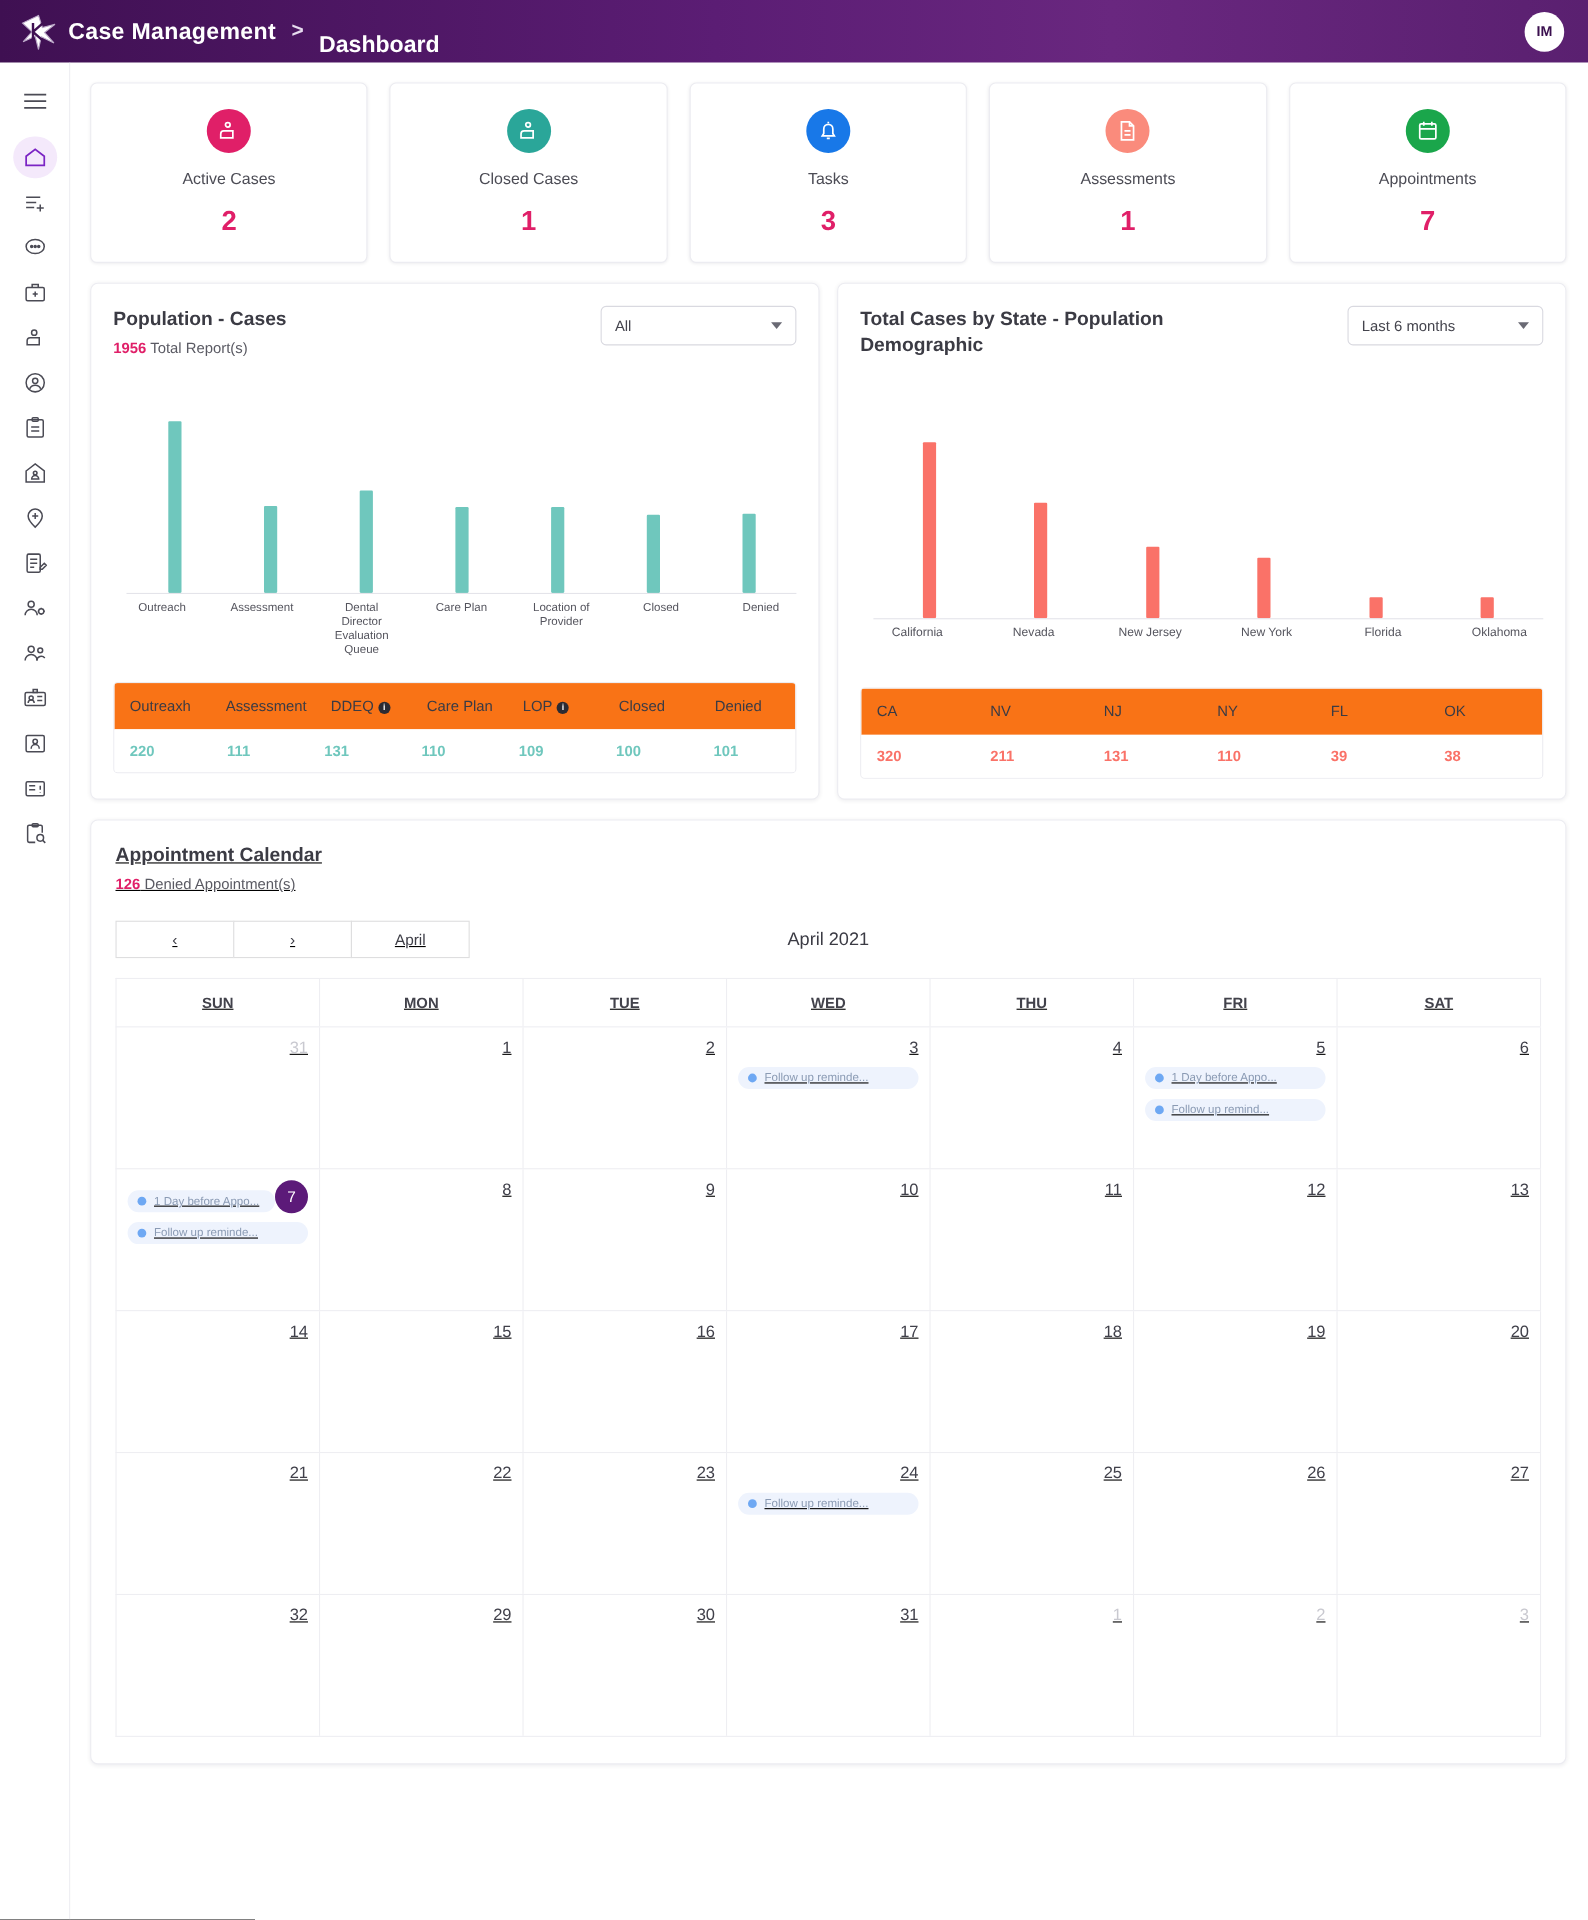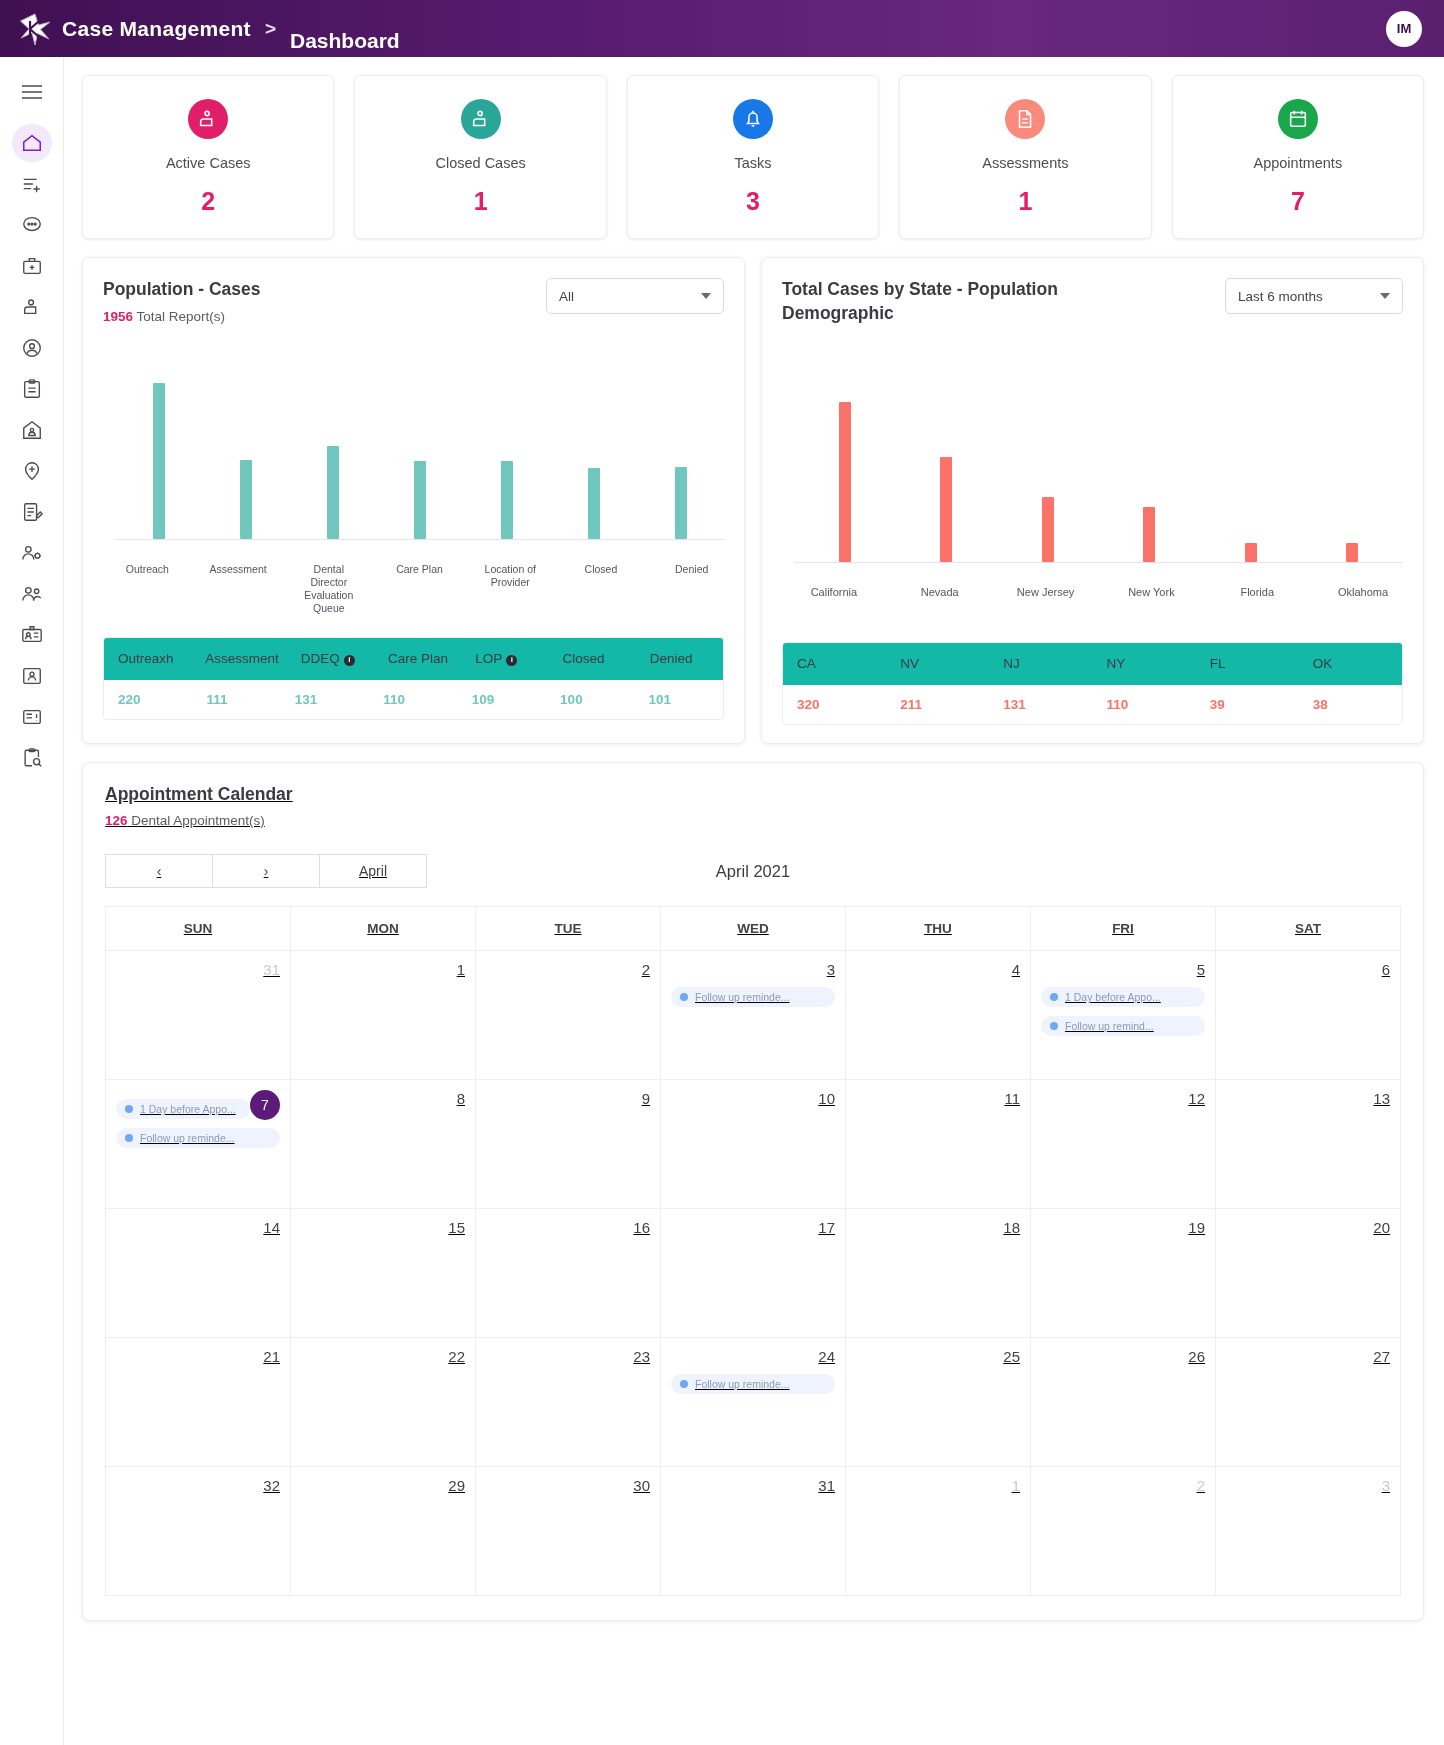--- a/index.html
+++ b/index.html
@@ -99,27 +99,27 @@
     border-left: 5px solid transparent; border-right: 5px solid transparent;
     border-top: 6px solid #6a6a74;
   }
 
   
   .chart { position: relative; height: 180px; margin-top: 36px; }
   .chart .axis { position: absolute; left: 12px; right: 0; bottom: 0; border-bottom: 1px solid #e4e4ea; }
   .bars { position: absolute; left: 12px; right: 0; bottom: 1px; top: 0; display: flex; align-items: flex-end; }
   .bar-slot { flex: 1; display: flex; flex-direction: column; align-items: center; justify-content: flex-end; height: 100%; }
   .bar { width: 12px; border-radius: 1px; }
-  .xlabels { display: flex; margin-left: 12px; margin-top: 23px; gap: 26px; }
+  .xlabels { display: flex; margin-left: 12px; margin-top: 6px; gap: 26px; }
   .xlab { flex: 1; text-align: center; font-size: 10.5px; color: #55555e; line-height: 1.25; padding: 0 2px; }
   .xlab.state { font-size: 11px; }
 
   
   .dtable { margin-top: 22px; border: 1px solid #ececf1; border-radius: 4px; overflow: hidden; }
-  .dtable .thead { display: flex; background: #14b8a6; }
+  .dtable .thead { display: flex; background: #f97316; }
   .dtable .th {
     flex: 1; padding: 12px 8px 12px 14px; font-size: 13.5px; color: #3b3b44;
     line-height: 1.3;
   }
   .dtable .tr { display: flex; background: #fff; }
   .dtable .td { flex: 1; padding: 12px 8px 12px 14px; font-size: 13.5px; }
   .info-dot {
     display: inline-flex; align-items: center; justify-content: center;
     width: 11px; height: 11px; border-radius: 50%; background: #2b2b33; color: #fff;
     font-size: 8px; font-weight: bold; margin-left: 4px; vertical-align: 1px;
@@ -501,21 +501,21 @@
               <div class="td"><span class="salmon">39</span></div>
               <div class="td"><span class="salmon">38</span></div>
             </div>
         </div>
       </div>
     </div>
 
     <div class="cal-panel">
       <div class="panel-title">Appointment Calendar</div>
       <div class="panel-sub">
-        <b>126</b><span> Dental Appointment(s)</span>
+        <b>126</b><span> Denied Appointment(s)</span>
       </div>
 
       <div class="cal-toolbar">
         <div class="btn-grp">
           <div class="cbtn">‹</div>
           <div class="cbtn">›</div>
           <div class="cbtn">April</div>
         </div>
         <div class="cal-month-title">April 2021</div>
       </div>

